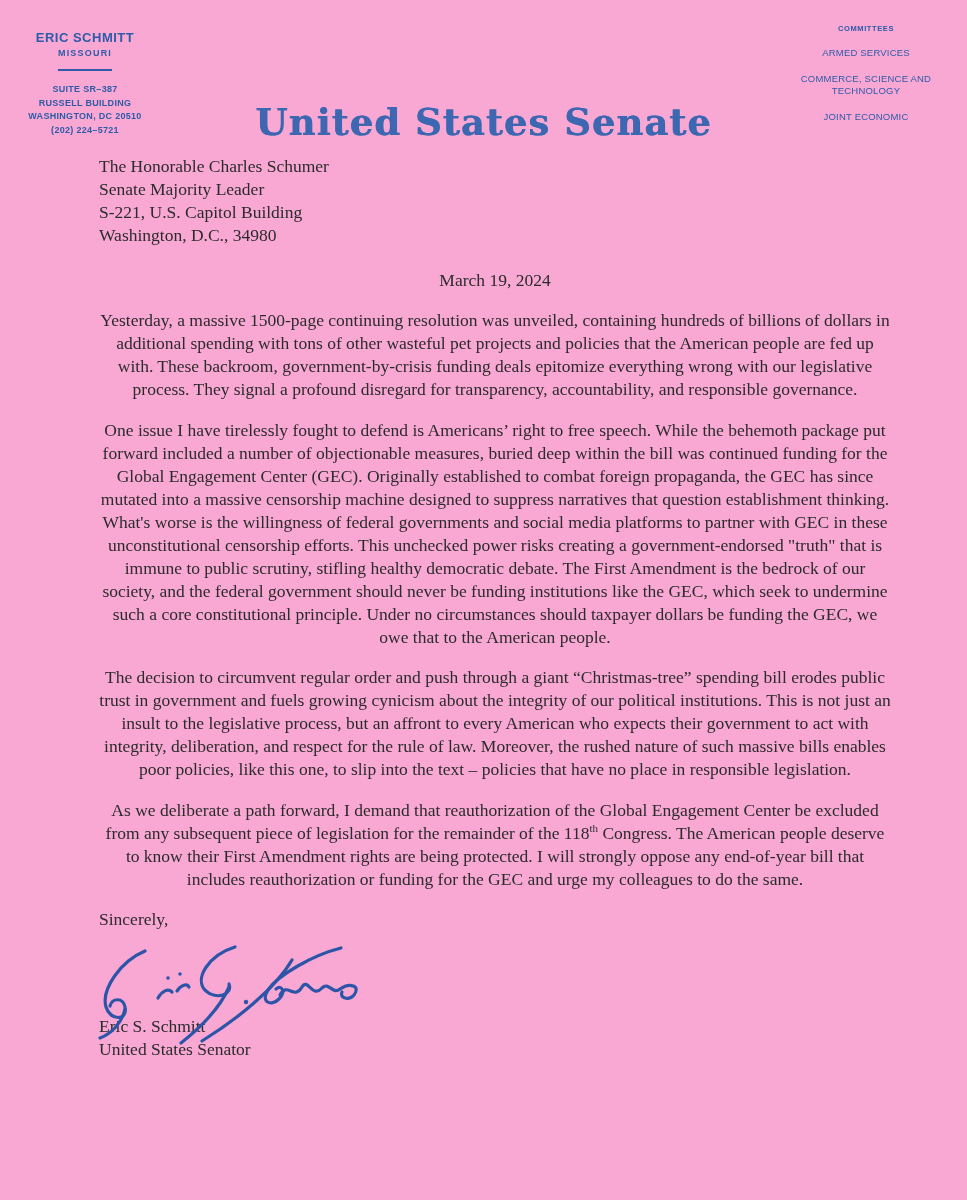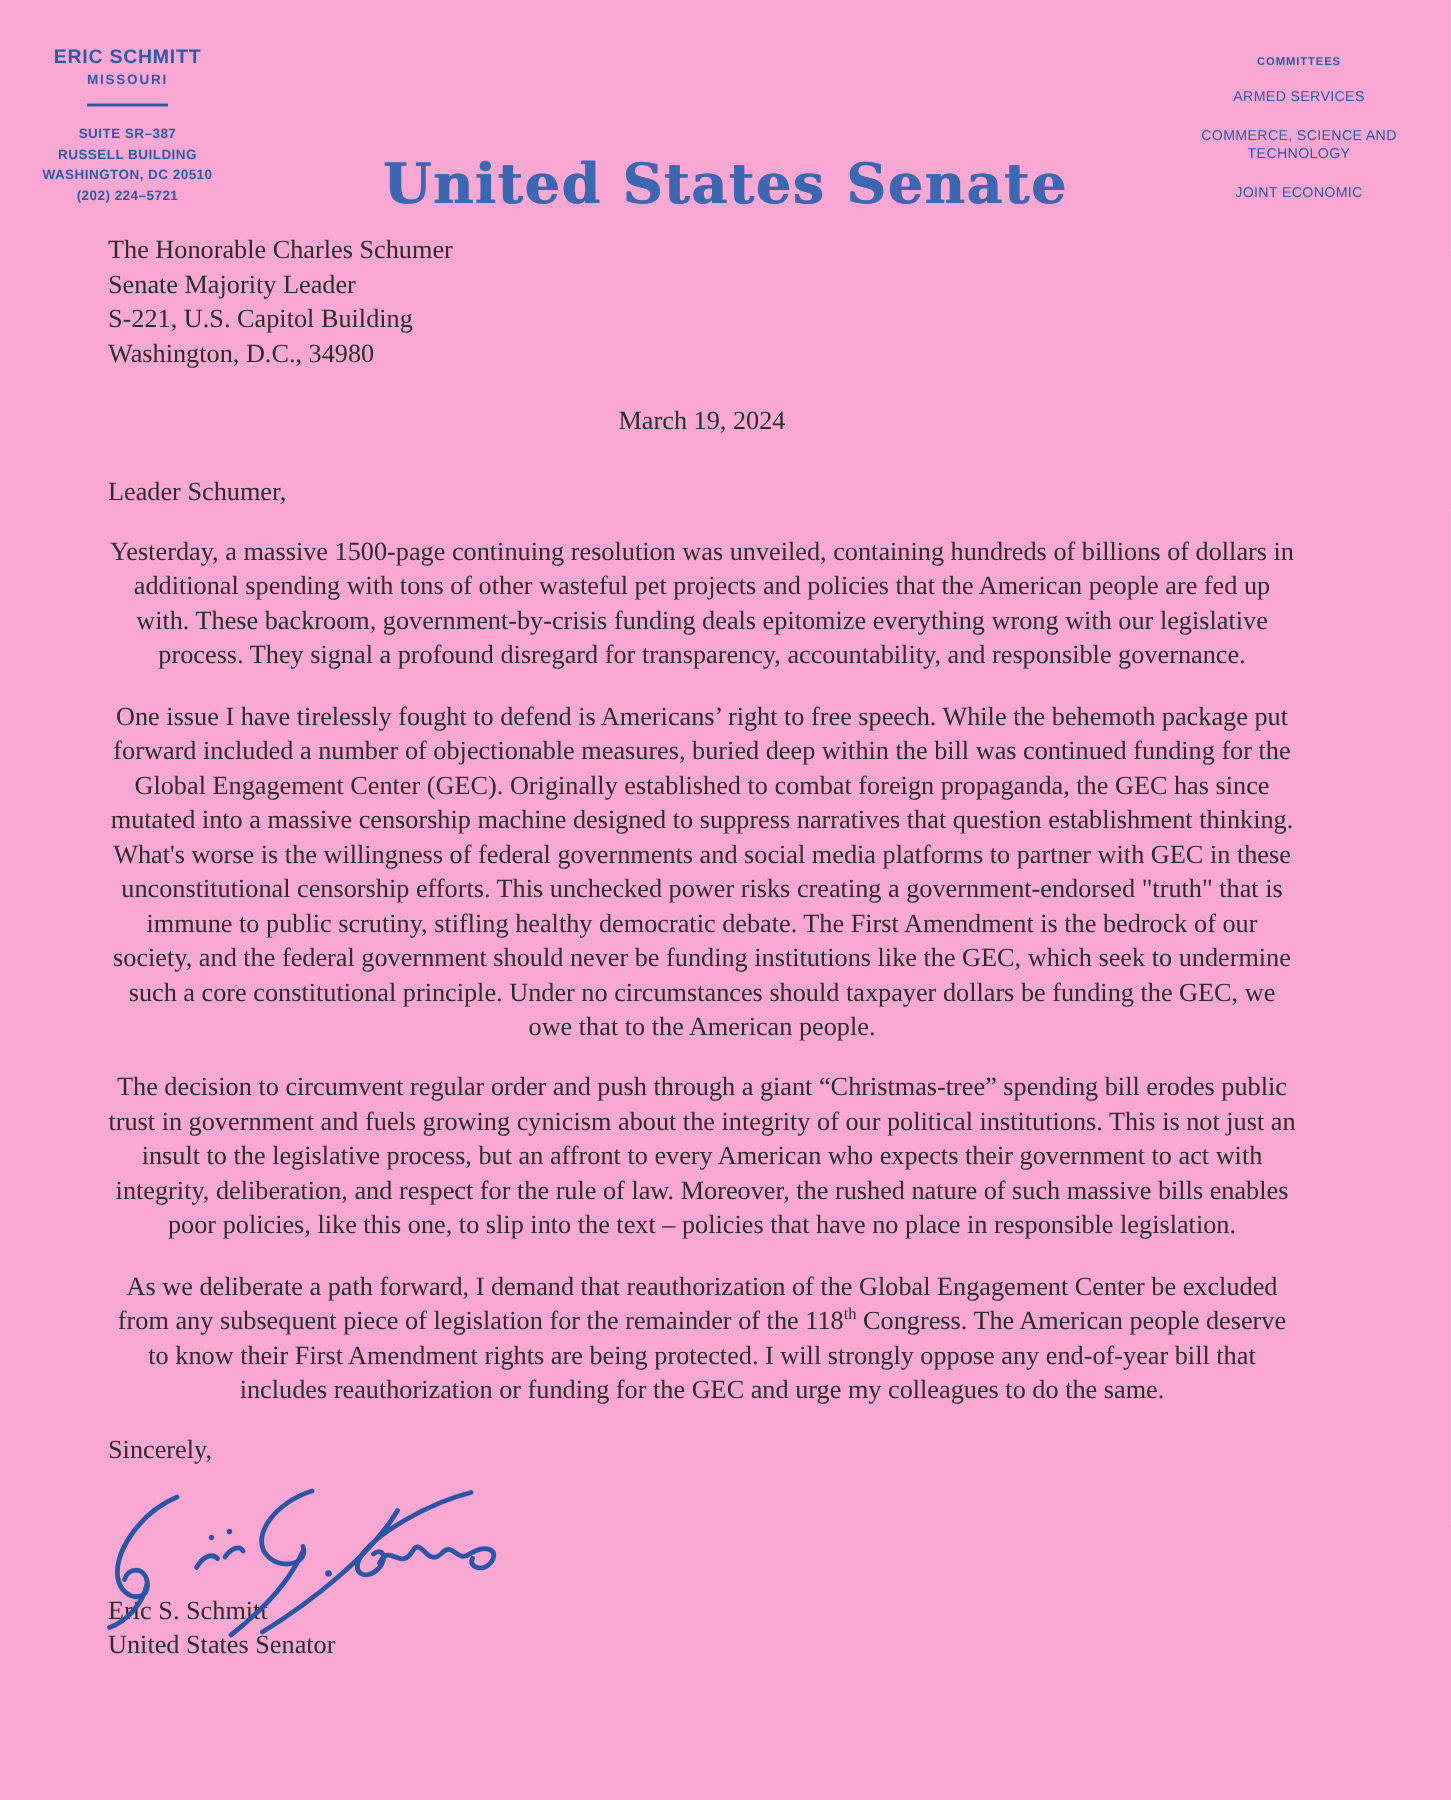--- a/index.html
+++ b/index.html
@@ -27,29 +27,29 @@
     position:absolute;left:0;right:0;top:100px;
     text-align:center;
     font-family:"DejaVu Serif", serif;
     font-weight:bold;
     font-size:37px;
     color:#3d68b1;
     text-shadow:.6px 0 0 #3d68b1;
     letter-spacing:1px;
   }
   .lh-right{
-    position:absolute;right:30px;top:36px;width:142px;
+    position:absolute;right:30px;top:24px;width:142px;
     text-align:center;color:#2d5ba7;
     font-family:"Liberation Sans", sans-serif;
   }
   .lh-comm-heading{font-size:7.5px;font-weight:bold;letter-spacing:.6px;margin-bottom:14px;}
   .lh-comm-item{font-size:9.5px;font-weight:normal;line-height:12px;margin-bottom:14px;letter-spacing:.2px;}
   
   .letter{
-    position:absolute;left:72px;top:155px;width:792px;
+    position:absolute;left:99px;top:155px;width:792px;
     font-size:17.5px;line-height:23px;
   }
   .recipient div{white-space:nowrap;}
   .date{text-align:center;margin-top:22px;}
   .salutation{margin-top:24px;}
   .para{margin-top:17px;text-align:center;}
   .para sup{font-size:11px;line-height:0;vertical-align:super;}
   .closing{margin-top:14px;}
   
   .sig-block{position:relative;height:84px;margin:4px 0 -4px -18px;}
@@ -84,21 +84,20 @@
 
     <div class="recipient">
       <div>The Honorable Charles Schumer</div>
       <div>Senate Majority Leader</div>
       <div>S-221, U.S. Capitol Building</div>
       <div>Washington, D.C., 34980</div>
     </div>
 
     <div class="date">March 19, 2024</div>
 
-    <div class="salutation">Leader Schumer,</div>
 
     <p class="para">Yesterday, a massive 1500-page continuing resolution was unveiled, containing hundreds of billions of dollars in additional spending with tons of other wasteful pet projects and policies that the American people are fed up with. These backroom, government-by-crisis funding deals epitomize everything wrong with our legislative process. They signal a profound disregard for transparency, accountability, and responsible governance.</p>
     <p class="para">One issue I have tirelessly fought to defend is Americans’ right to free speech. While the behemoth package put forward included a number of objectionable measures, buried deep within the bill was continued funding for the Global Engagement Center (GEC). Originally established to combat foreign propaganda, the GEC has since mutated into a massive censorship machine designed to suppress narratives that question establishment thinking. What's worse is the willingness of federal governments and social media platforms to partner with GEC in these unconstitutional censorship efforts. This unchecked power risks creating a government-endorsed "truth" that is immune to public scrutiny, stifling healthy democratic debate. The First Amendment is the bedrock of our society, and the federal government should never be funding institutions like the GEC, which seek to undermine such a core constitutional principle. Under no circumstances should taxpayer dollars be funding the GEC, we owe that to the American people.</p>
     <p class="para">The decision to circumvent regular order and push through a giant “Christmas-tree” spending bill erodes public trust in government and fuels growing cynicism about the integrity of our political institutions. This is not just an insult to the legislative process, but an affront to every American who expects their government to act with integrity, deliberation, and respect for the rule of law. Moreover, the rushed nature of such massive bills enables poor policies, like this one, to slip into the text – policies that have no place in responsible legislation.</p>
     <p class="para"><span>As we deliberate a path forward, I demand that reauthorization of the Global Engagement Center be excluded from any subsequent piece of legislation for the remainder of the 118</span><sup>th</sup><span> Congress. The American people deserve to know their First Amendment rights are being protected. I will strongly oppose any end-of-year bill that includes reauthorization or funding for the GEC and urge my colleagues to do the same.</span></p>
 
     <div class="closing">Sincerely,</div>
 
     <div class="sig-block">
       <svg width="300" height="112" viewBox="0 0 300 112">

